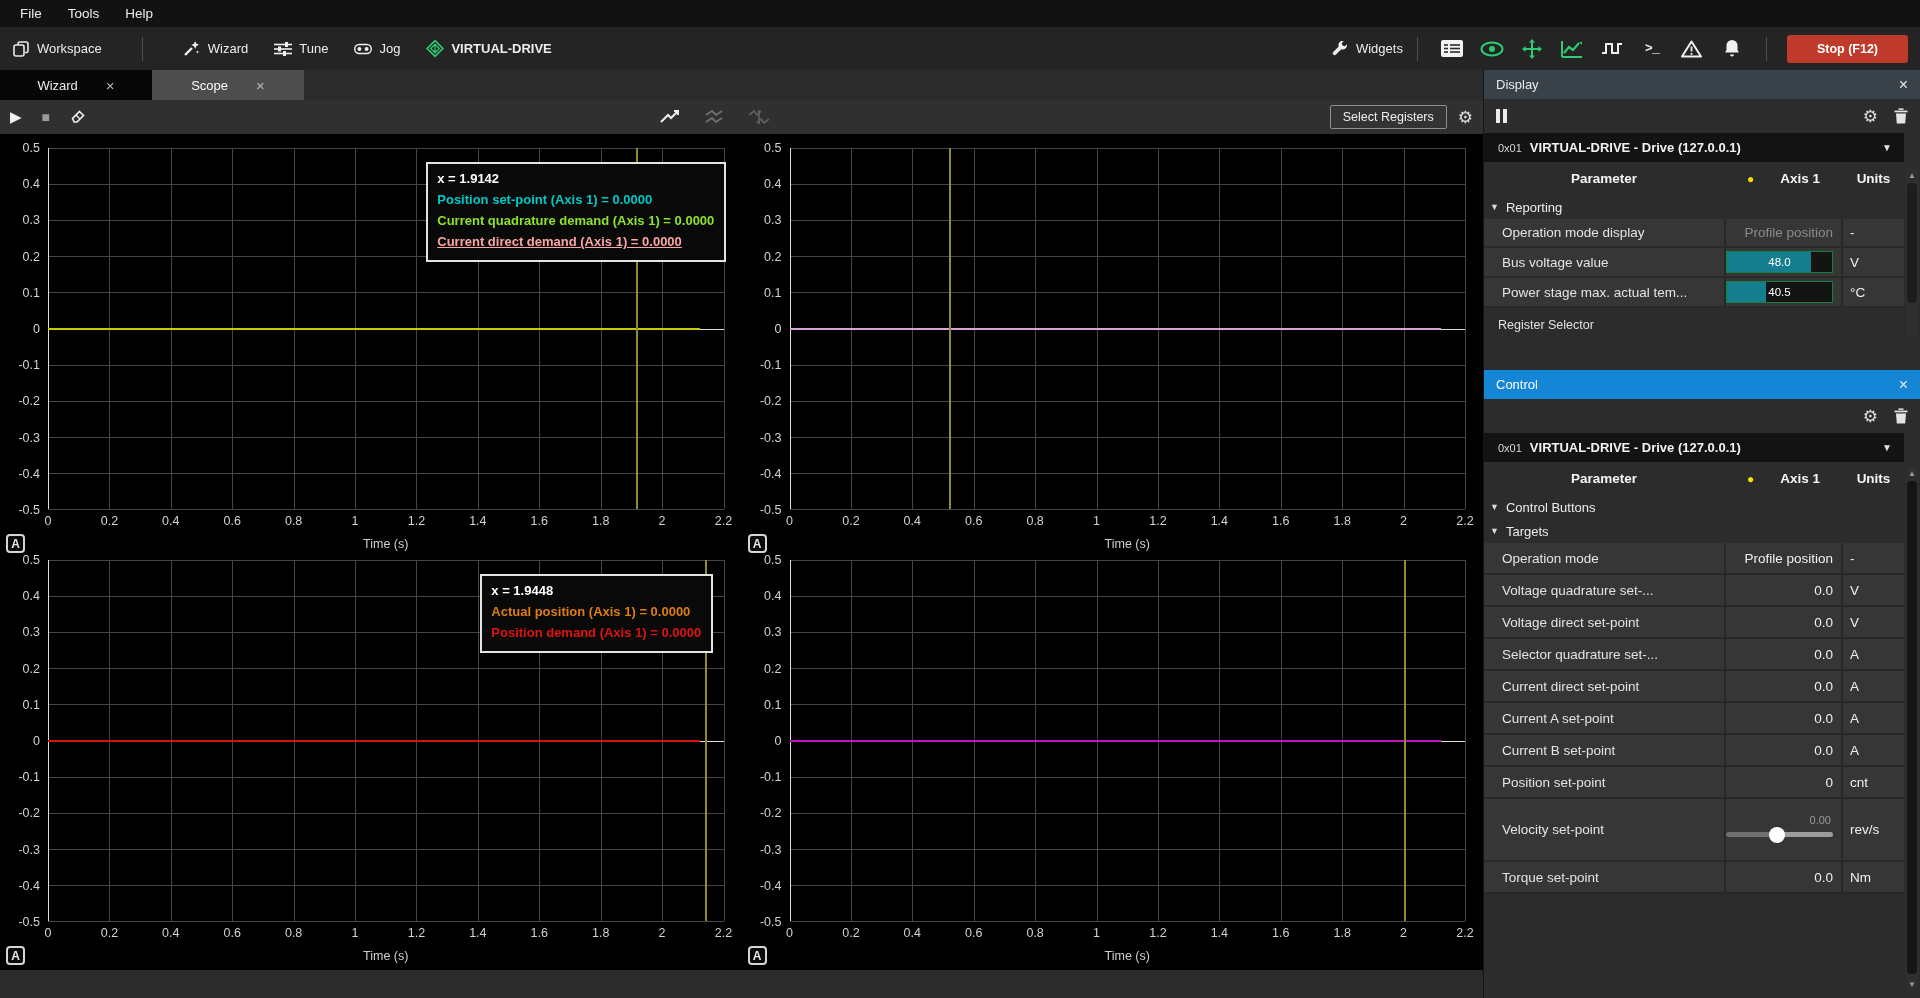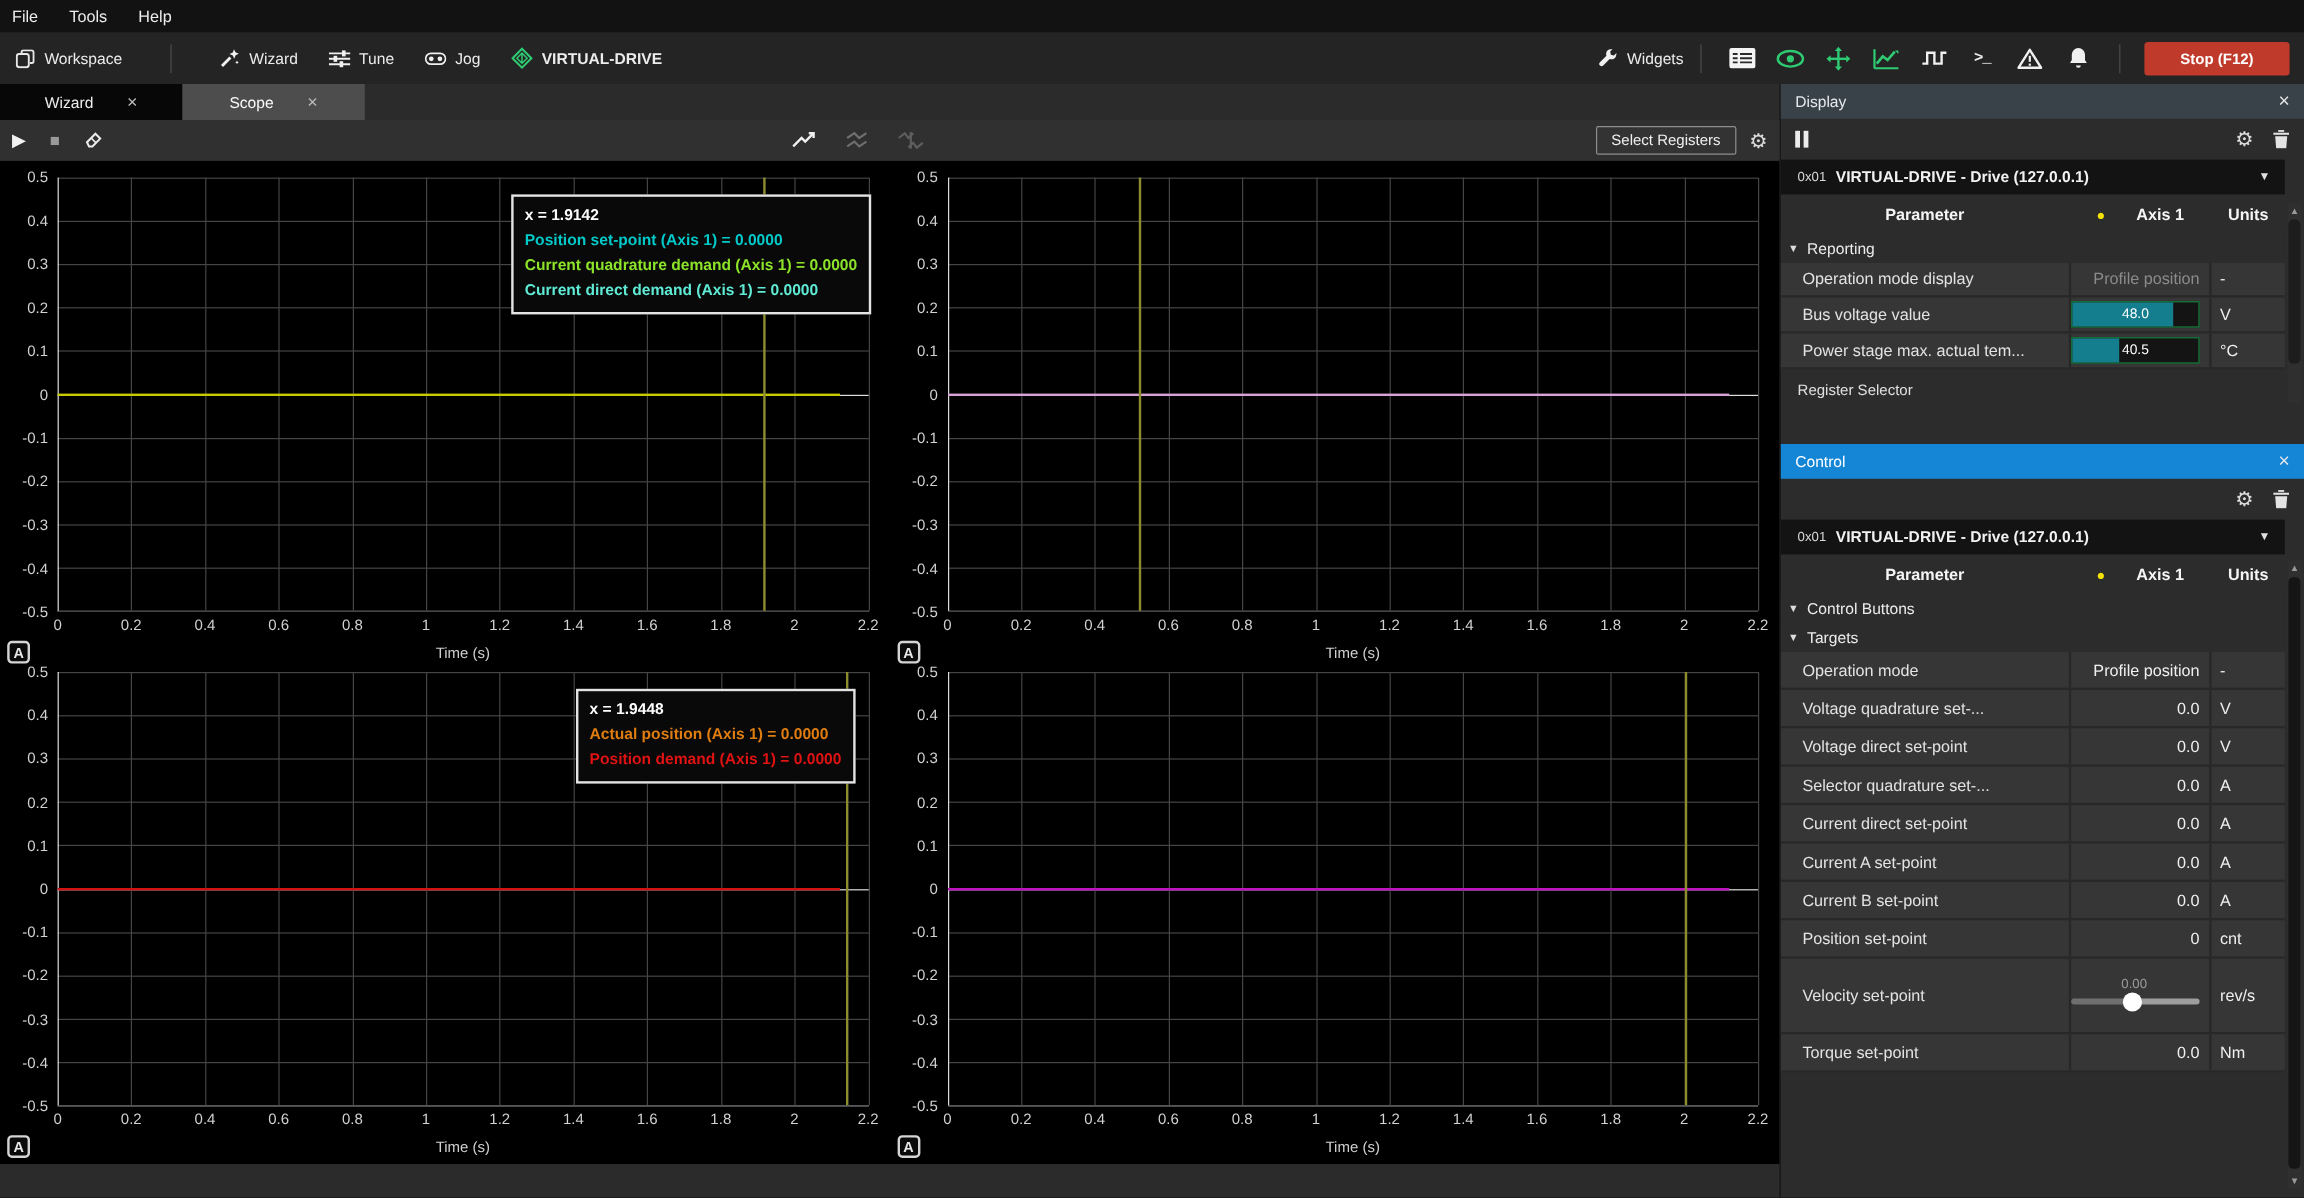--- a/index.html
+++ b/index.html
@@ -1,21 +1,21 @@
 <!DOCTYPE html>
 <html><head>
 <meta charset="utf-8">
 <style>
   * { box-sizing: border-box; margin: 0; padding: 0; }
   html,body { width:1920px; height:998px; overflow:hidden; background:#1b1b1b;
     font-family:"Liberation Sans", sans-serif; color:#e0e0e0; }
   .app { width:1920px; height:998px; display:flex; flex-direction:column; }
 
   
-  .menubar { height:27px; background:#121212; display:flex; align-items:center; padding-left:10px; gap:26px; }
+  .menubar { height:27px; background:#121212; display:flex; align-items:center; padding-left:20px; gap:26px; }
   .menu-item { font-size:13.5px; color:#ececec; cursor:default; }
 
   
   .toolbar { height:43px; background:#242424; display:flex; align-items:center; padding:0 12px; }
   .tb-group { display:flex; align-items:center; gap:26px; }
   .tb-item { display:flex; align-items:center; gap:7px; font-size:13px; color:#ececec; }
   .tb-sep { width:1px; height:24px; background:#4d4d4d; margin:0 14px; }
   .tb-spacer { flex:1; }
   .icon16 { width:18px; height:18px; display:inline-flex; align-items:center; justify-content:center; }
   .tb-iconbtn { width:26px; height:22px; display:flex; align-items:center; justify-content:center; margin:0 7px; }
@@ -109,21 +109,21 @@
   .gauge { width:100%; height:22px; border:1px solid #15803d; background:#141414; position:relative; margin:3px 0; }
   .gauge-fill { position:absolute; left:0; top:0; bottom:0; background:#147d8e; }
   .gauge-text { position:absolute; inset:0; display:flex; align-items:center; justify-content:center;
     font-size:11.5px; color:#fff; }
   .row-btn { width:100%; margin:4px 0; padding:4px 0; background:#565656; border:1px solid #7c7c7c;
     color:#f0f0f0; font-size:13px; border-radius:1px; text-align:center; }
   .register-row { height:34px; display:flex; align-items:center; padding-left:14px; font-size:12.5px;
     color:#e0e0e0; margin-right:16px; }
   .tall { min-height:63px; }
   .slider-wrap { width:100%; display:flex; flex-direction:column; justify-content:center; }
-  .slider-val { text-align:center; font-size:11px; color:#9a9a9a; margin:4px 2px 6px 0; }
+  .slider-val { text-align:right; font-size:11px; color:#9a9a9a; margin:4px 2px 6px 0; }
   .slider-track { position:relative; height:5px; border-radius:3px; margin-bottom:12px;
     background:linear-gradient(to right,#6f6f6f 48%,#9d9d9d 48%); }
   .slider-thumb { position:absolute; left:48%; top:50%; transform:translate(-50%,-50%);
     width:16px; height:16px; border-radius:50%; background:#fff; }
   .section-gap { height:28px; }
   .vscroll { position:absolute; right:2px; width:12px; background:#2f2f2f; }
   .vs-display { top:99px; bottom:6px; }
   .vs-control { top:97px; bottom:8px; }
   .vs-arrow { height:12px; display:flex; align-items:center; justify-content:center; font-size:8px; color:#9a9a9a; }
   .vs-thumb { position:absolute; left:1px; right:1px; background:#1d1d1d; border-radius:4px; }
@@ -364,21 +364,21 @@
                 <div class="gl-v" style="left: 72.7273%;"></div>
                 <div class="gl-v" style="left: 81.8182%;"></div>
                 <div class="gl-v" style="left: 90.9091%;"></div>
                 <div class="gl-v" style="left: 100%;"></div>
                 <div class="dataline" style="width: 96.5%; background: rgb(201, 202, 0);"></div>
                 <div class="cursorline" style="left: 87.0091%;"></div>
                 <div class="tooltip" style="left: 56%; top: 4%;">
                   <div class="tt-x">x = 1.9142</div>
                   <div class="tt-line" style="color: rgb(0, 201, 201);">Position set-point (Axis 1) = 0.0000</div>
                   <div class="tt-line" style="color: rgb(140, 227, 42);">Current quadrature demand (Axis 1) = 0.0000</div>
-                  <div class="tt-line" style="color: #5eead4;">Current direct demand (Axis 1) = 0.0000</div>
+                  <div class="tt-line" style="color: #fca5a5; text-decoration: underline;">Current direct demand (Axis 1) = 0.0000</div>
                 </div>
               </div>
             </div>
             <div class="xlabels">
               <span class="xtick" style="left: 0%;">0</span>
               <span class="xtick" style="left: 9.09091%;">0.2</span>
               <span class="xtick" style="left: 18.1818%;">0.4</span>
               <span class="xtick" style="left: 27.2727%;">0.6</span>
               <span class="xtick" style="left: 36.3636%;">0.8</span>
               <span class="xtick" style="left: 45.4545%;">1</span>

